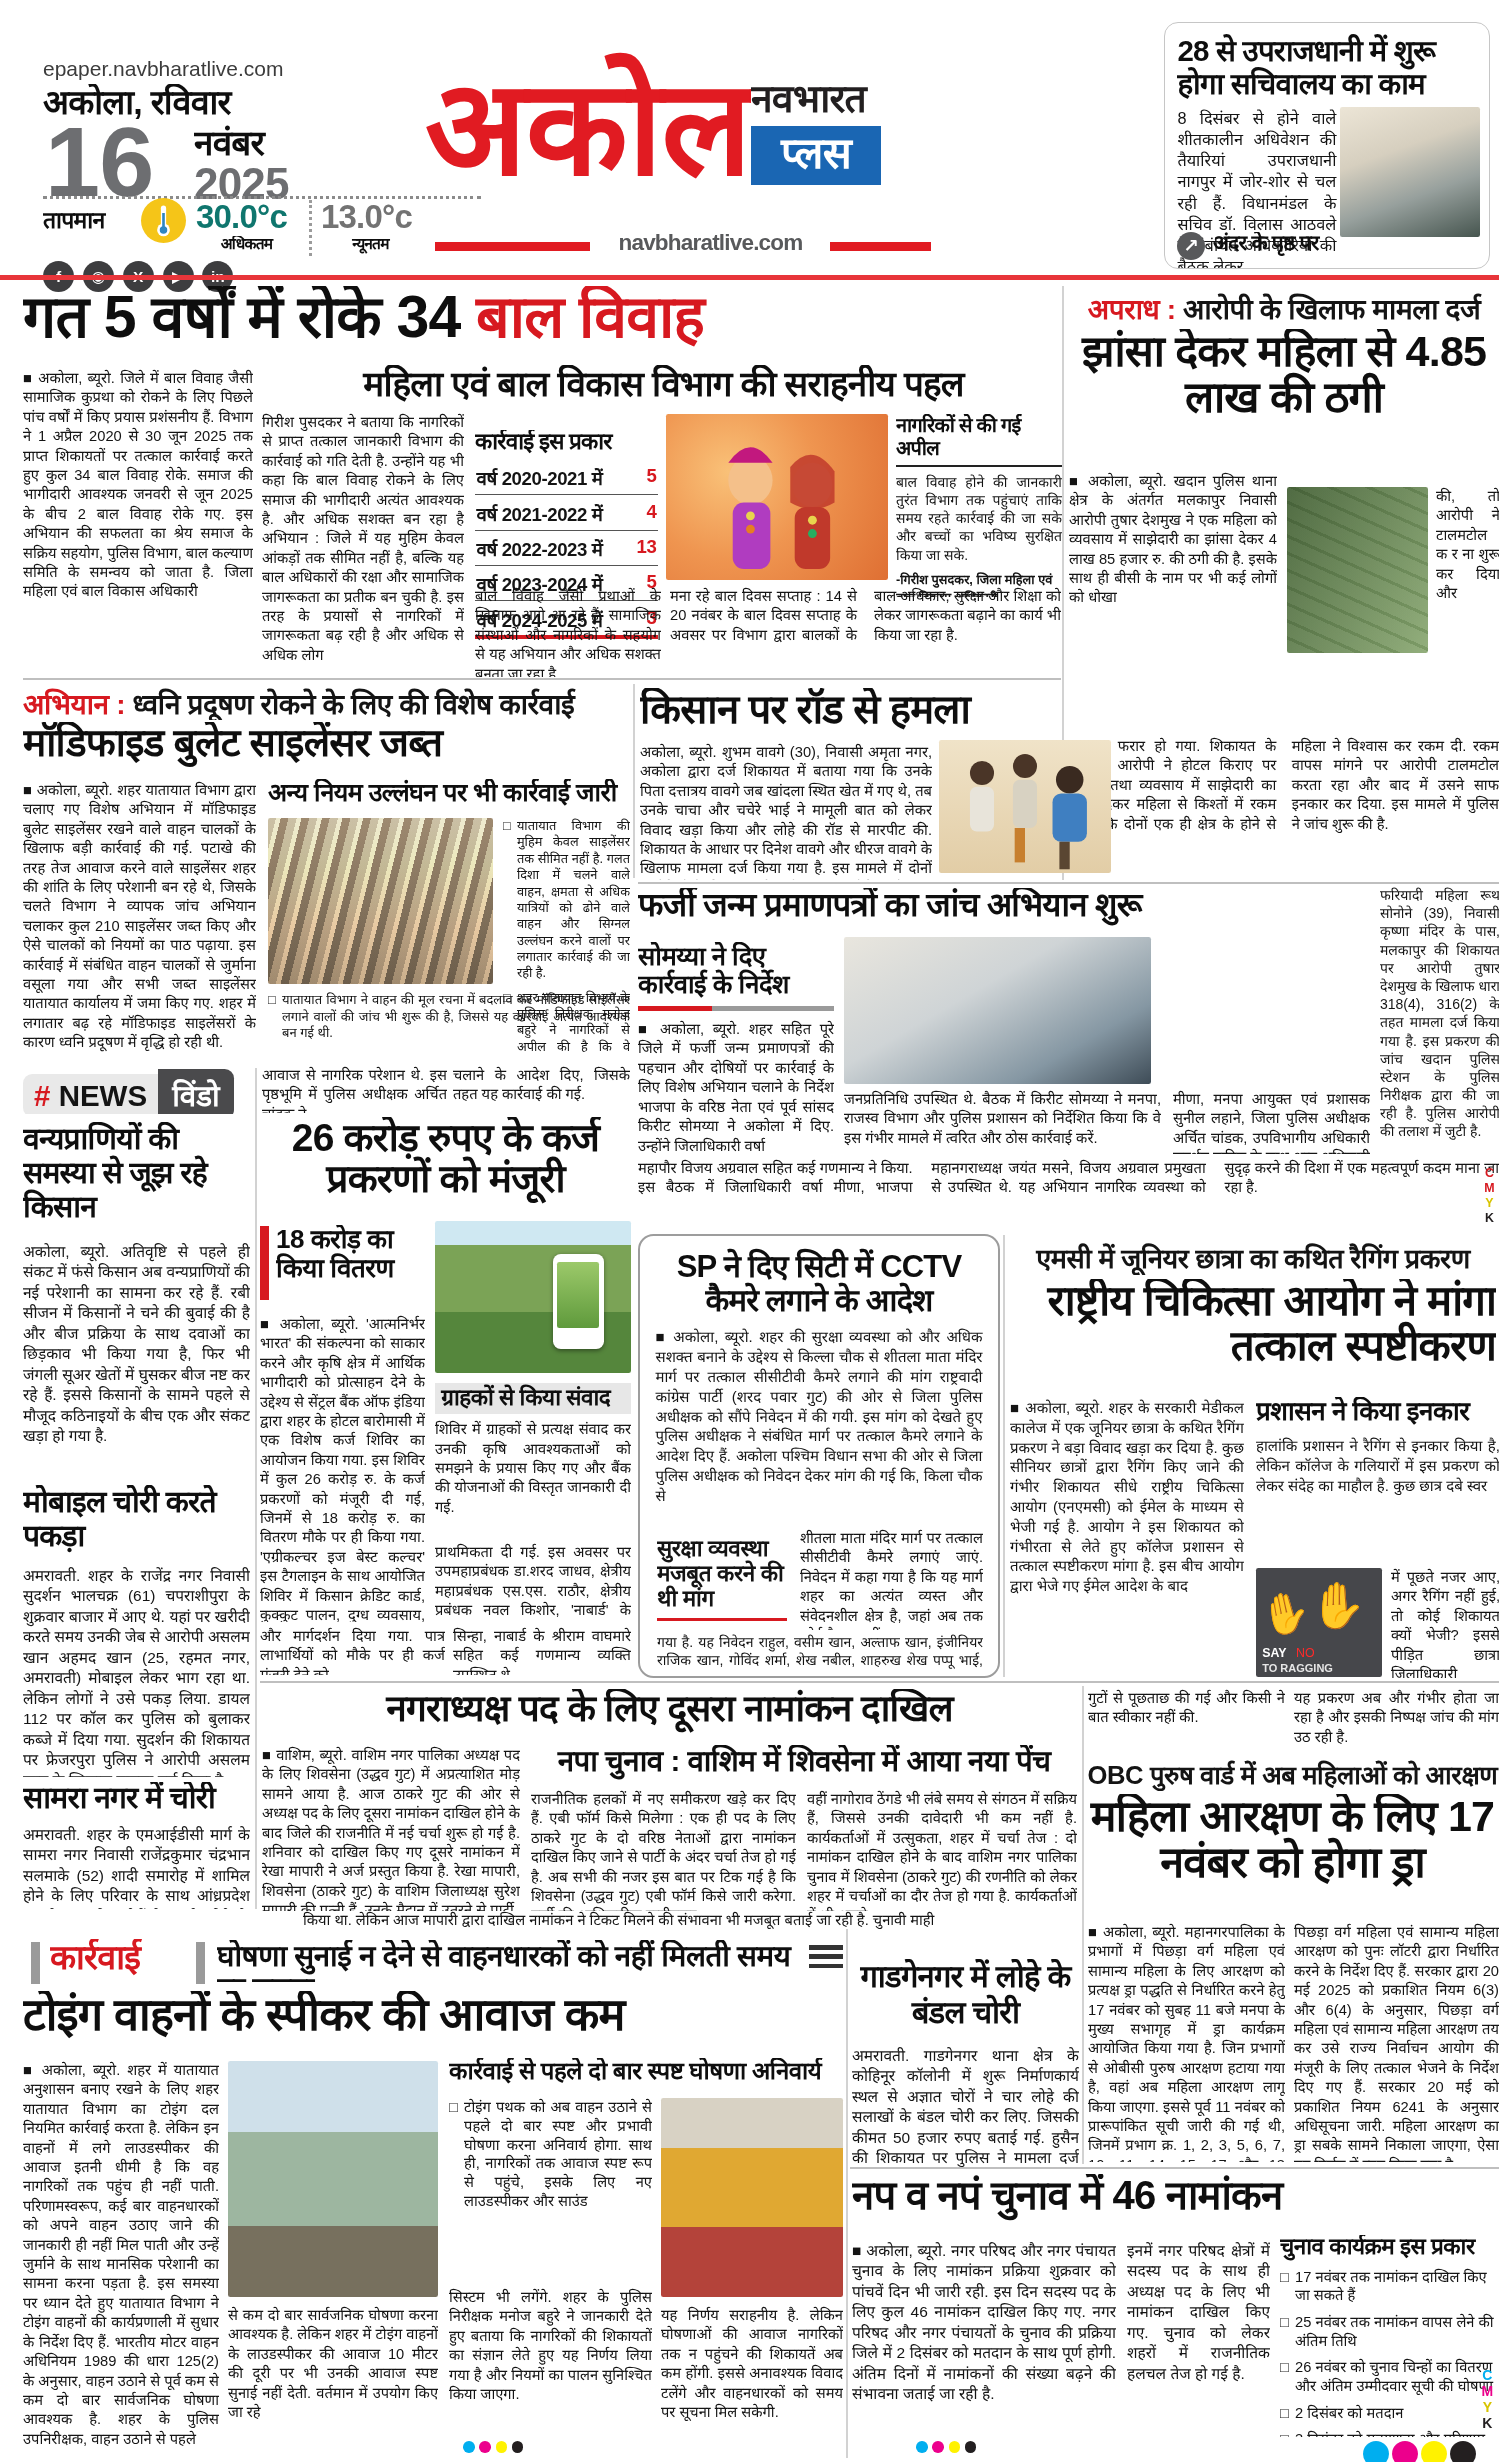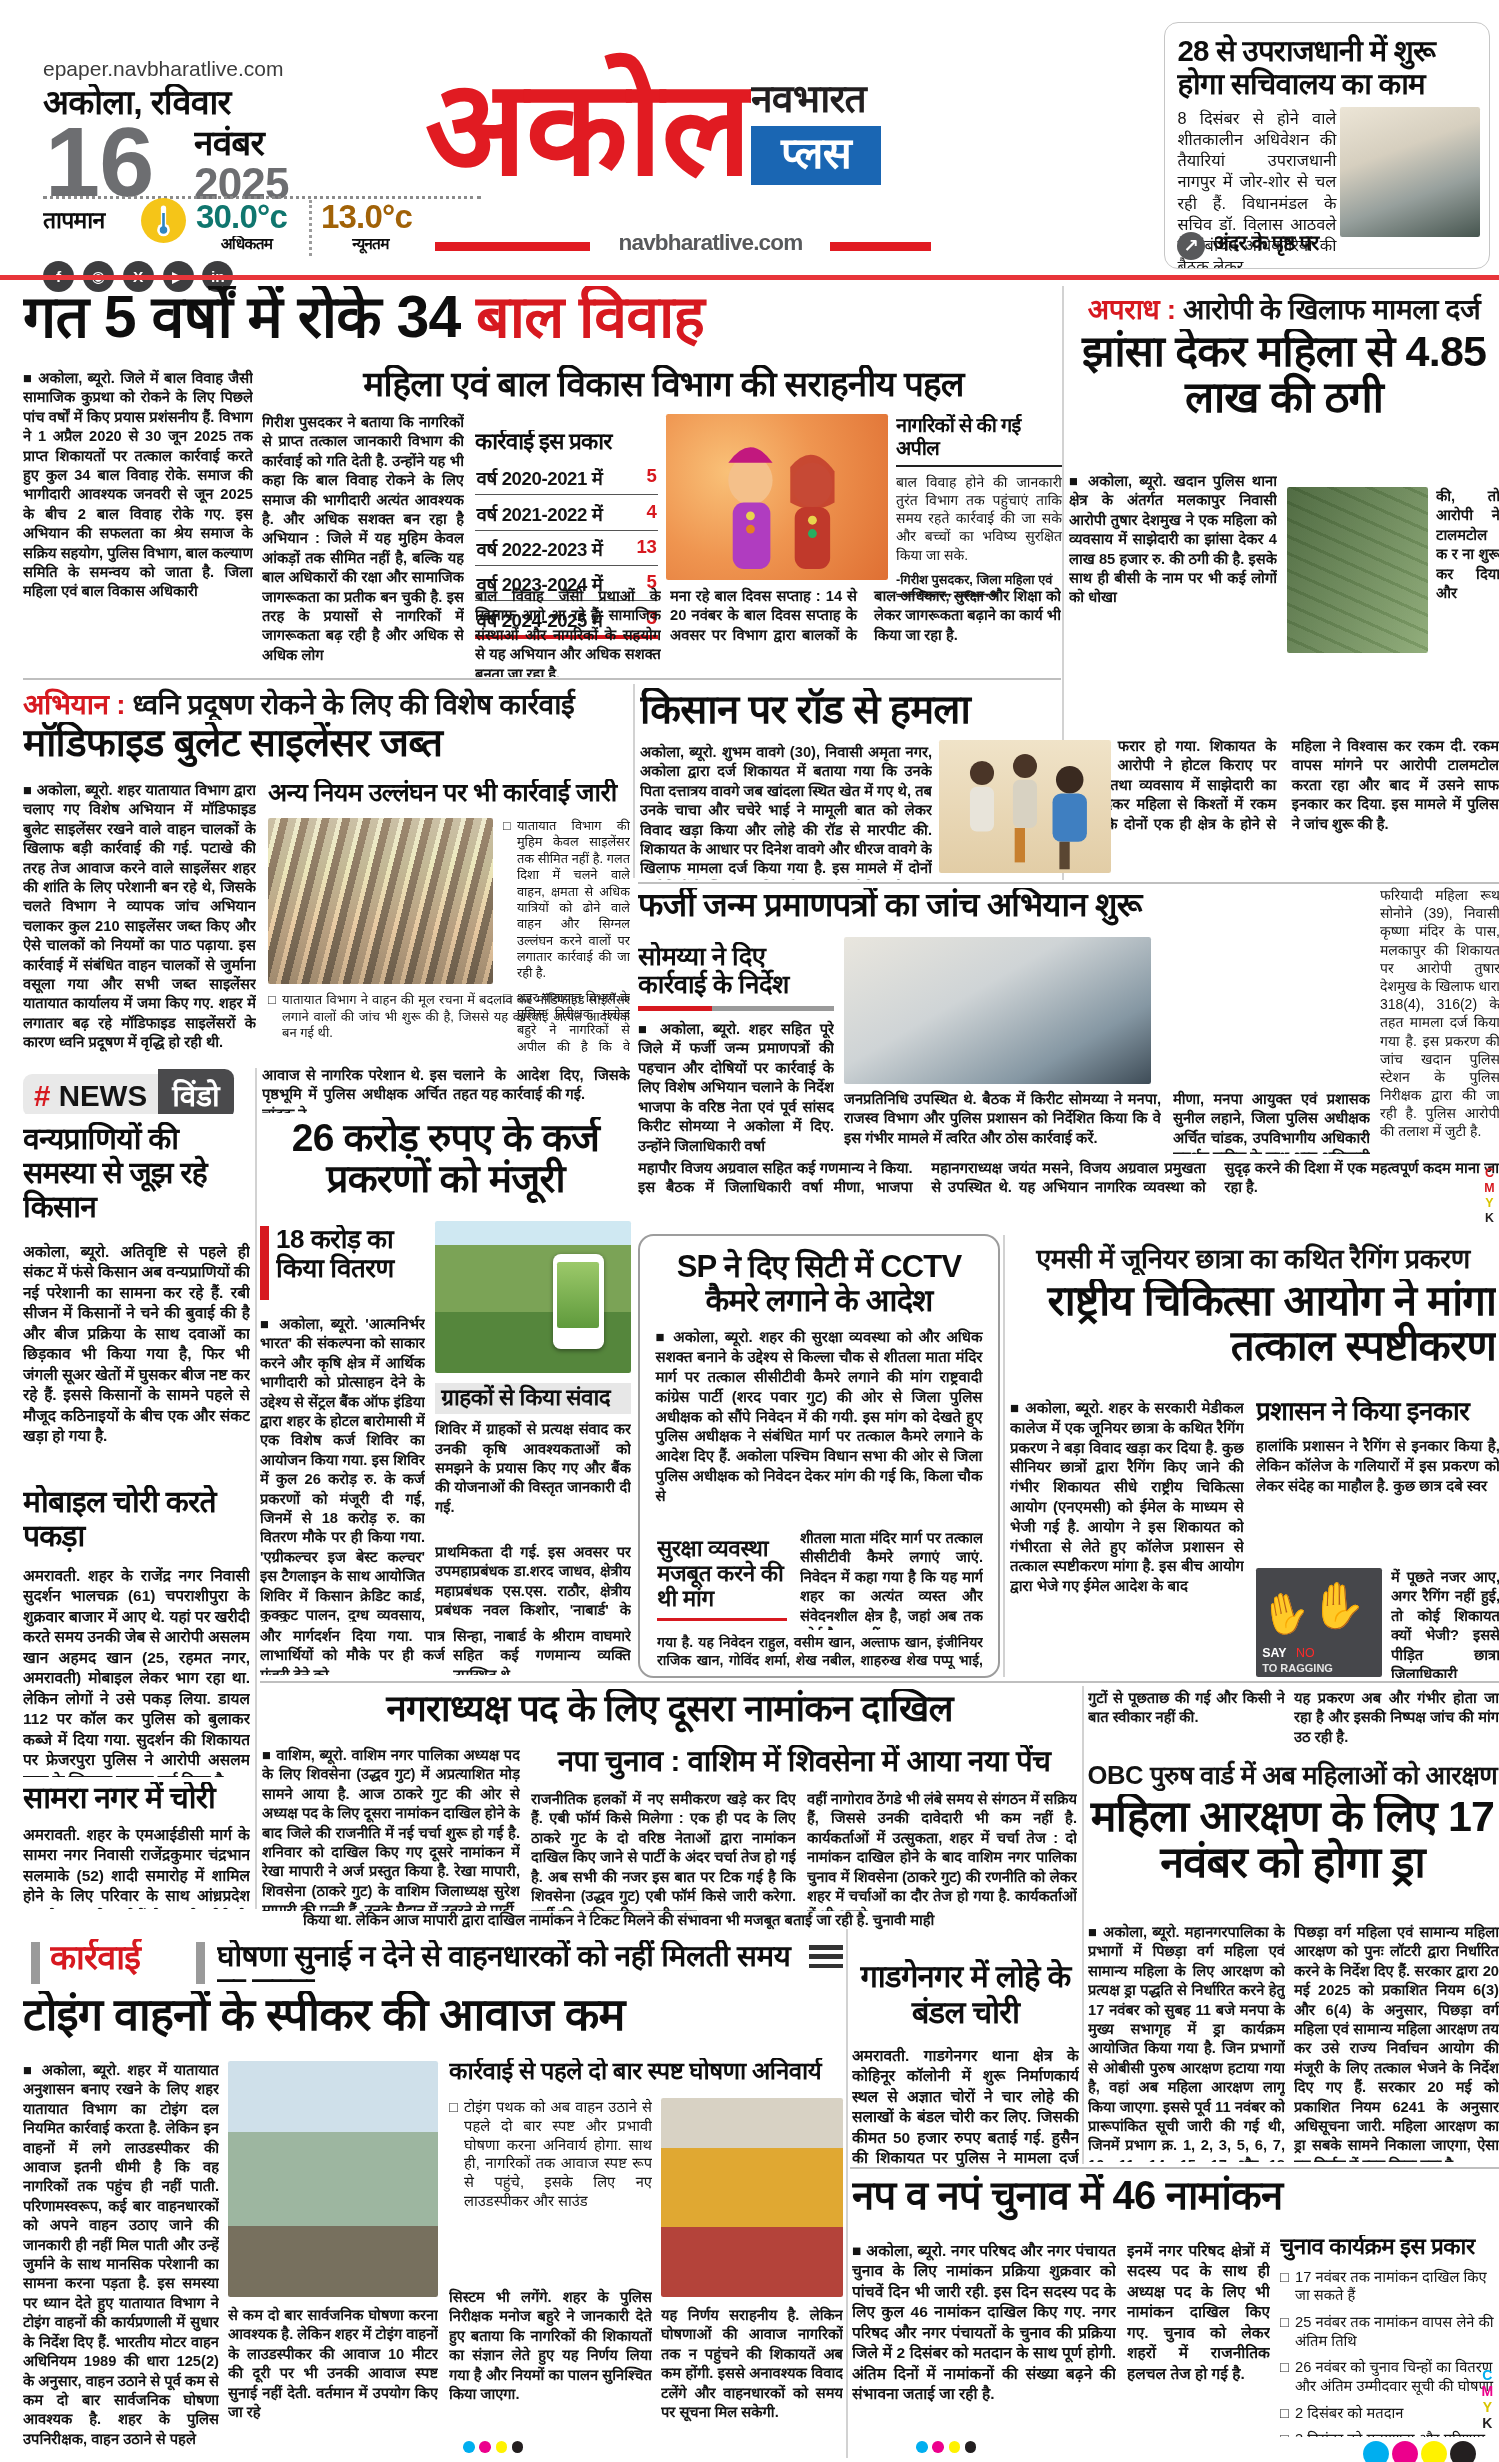--- a/index.html
+++ b/index.html
@@ -2,21 +2,21 @@
 <html style="font-size:12.4px"><head>
 <meta charset="utf-8">
 <style>
   html,body{margin:0;padding:0;background:#fff;}
   #page{position:relative;width:1499px;height:2462px;background:#fff;overflow:hidden;
         font-family:"Liberation Sans","DejaVu Sans",sans-serif;color:#141414;}
   .abs{position:absolute;overflow:hidden;}
   .hl{font-weight:bold;color:#0e0e0e;letter-spacing:-0.8px;line-height:1.06;}
   .ctr{text-align:center;}
   .just{text-align:justify;}
-  .bt{font-size:14.7px;line-height:1.32;font-weight:bold;}
+  .bt{font-size:14.7px;line-height:1.32;}
   .red{color:#d71920;}
   .gray{color:#6d6e71;}
   .kick{font-weight:bold;letter-spacing:-0.4px;}
   .rh{position:absolute;background:#bfbfbf;height:1.6px;}
   .rv{position:absolute;background:#d2d2d2;width:1.6px;}
   .redline{position:absolute;left:0;width:1499px;height:4.7px;background:#e8353a;}
   .ph{position:absolute;border-radius:2.3px;overflow:hidden;}
   .ph-meet{background:linear-gradient(160deg,#ece5d6 0%,#d6cfbf 35%,#97a09d 65%,#46554f 100%);}
   .ph-wed{background:radial-gradient(circle at 28% 35%,#f9c178 0%,#ef9550 45%,#df6f33 100%);}
   .ph-money{background:repeating-linear-gradient(24deg,#eef2e6 0 12.4px,#cdd9c0 12.4px 15.5px),linear-gradient(120deg,#56714a,#9db88a);background-blend-mode:multiply;}
@@ -57,21 +57,21 @@
     <svg viewBox="0 0 24 24" width="45" height="45">
         <rect x="10.6" y="4" width="2.8" height="11" rx="1.4" fill="#fff"></rect>
         <circle cx="12" cy="17" r="3.4" fill="#fff"></circle>
         <circle cx="12" cy="17" r="2" fill="#2e86c1"></circle>
         <rect x="11.3" y="8" width="1.4" height="8" fill="#2e86c1"></rect>
       </svg>
   </span>
   <div class="abs hl" style="left:196px;top:200px;width:116px;height:37px;font-size:33px;color:#0f766e;">30.0°c</div>
   <div class="abs hl ctr" style="left:200px;top:236px;width:93px;height:20px;font-size:15.5px;">अधिकतम</div>
   <div class="abs" style="left:309px;top:200px;height:56px;border-left:3.1px dotted #9b9b9b;"></div>
-  <div class="abs hl" style="left:321px;top:200px;width:116px;height:37px;font-size:33px;color:#a16207;">13.0°c</div>
+  <div class="abs hl" style="left:321px;top:200px;width:116px;height:37px;font-size:33px;color:#737373;">13.0°c</div>
   <div class="abs hl ctr" style="left:324px;top:236px;width:93px;height:20px;font-size:15.5px;">न्यूनतम</div>
   <div class="abs" style="left:43px;top:261px;width:248px;height:34px;">
     <span class="soc">f</span>
     <span class="soc">◉</span>
     <span class="soc">X</span>
     <span class="soc">▶</span>
     <span class="soc">in</span>
   </div>
 
   <div class="abs hl" style="left:425px;top:45px;width:326px;height:186px;font-size:133px;color:#e11b22;line-height:1.25;">अकोला</div>

